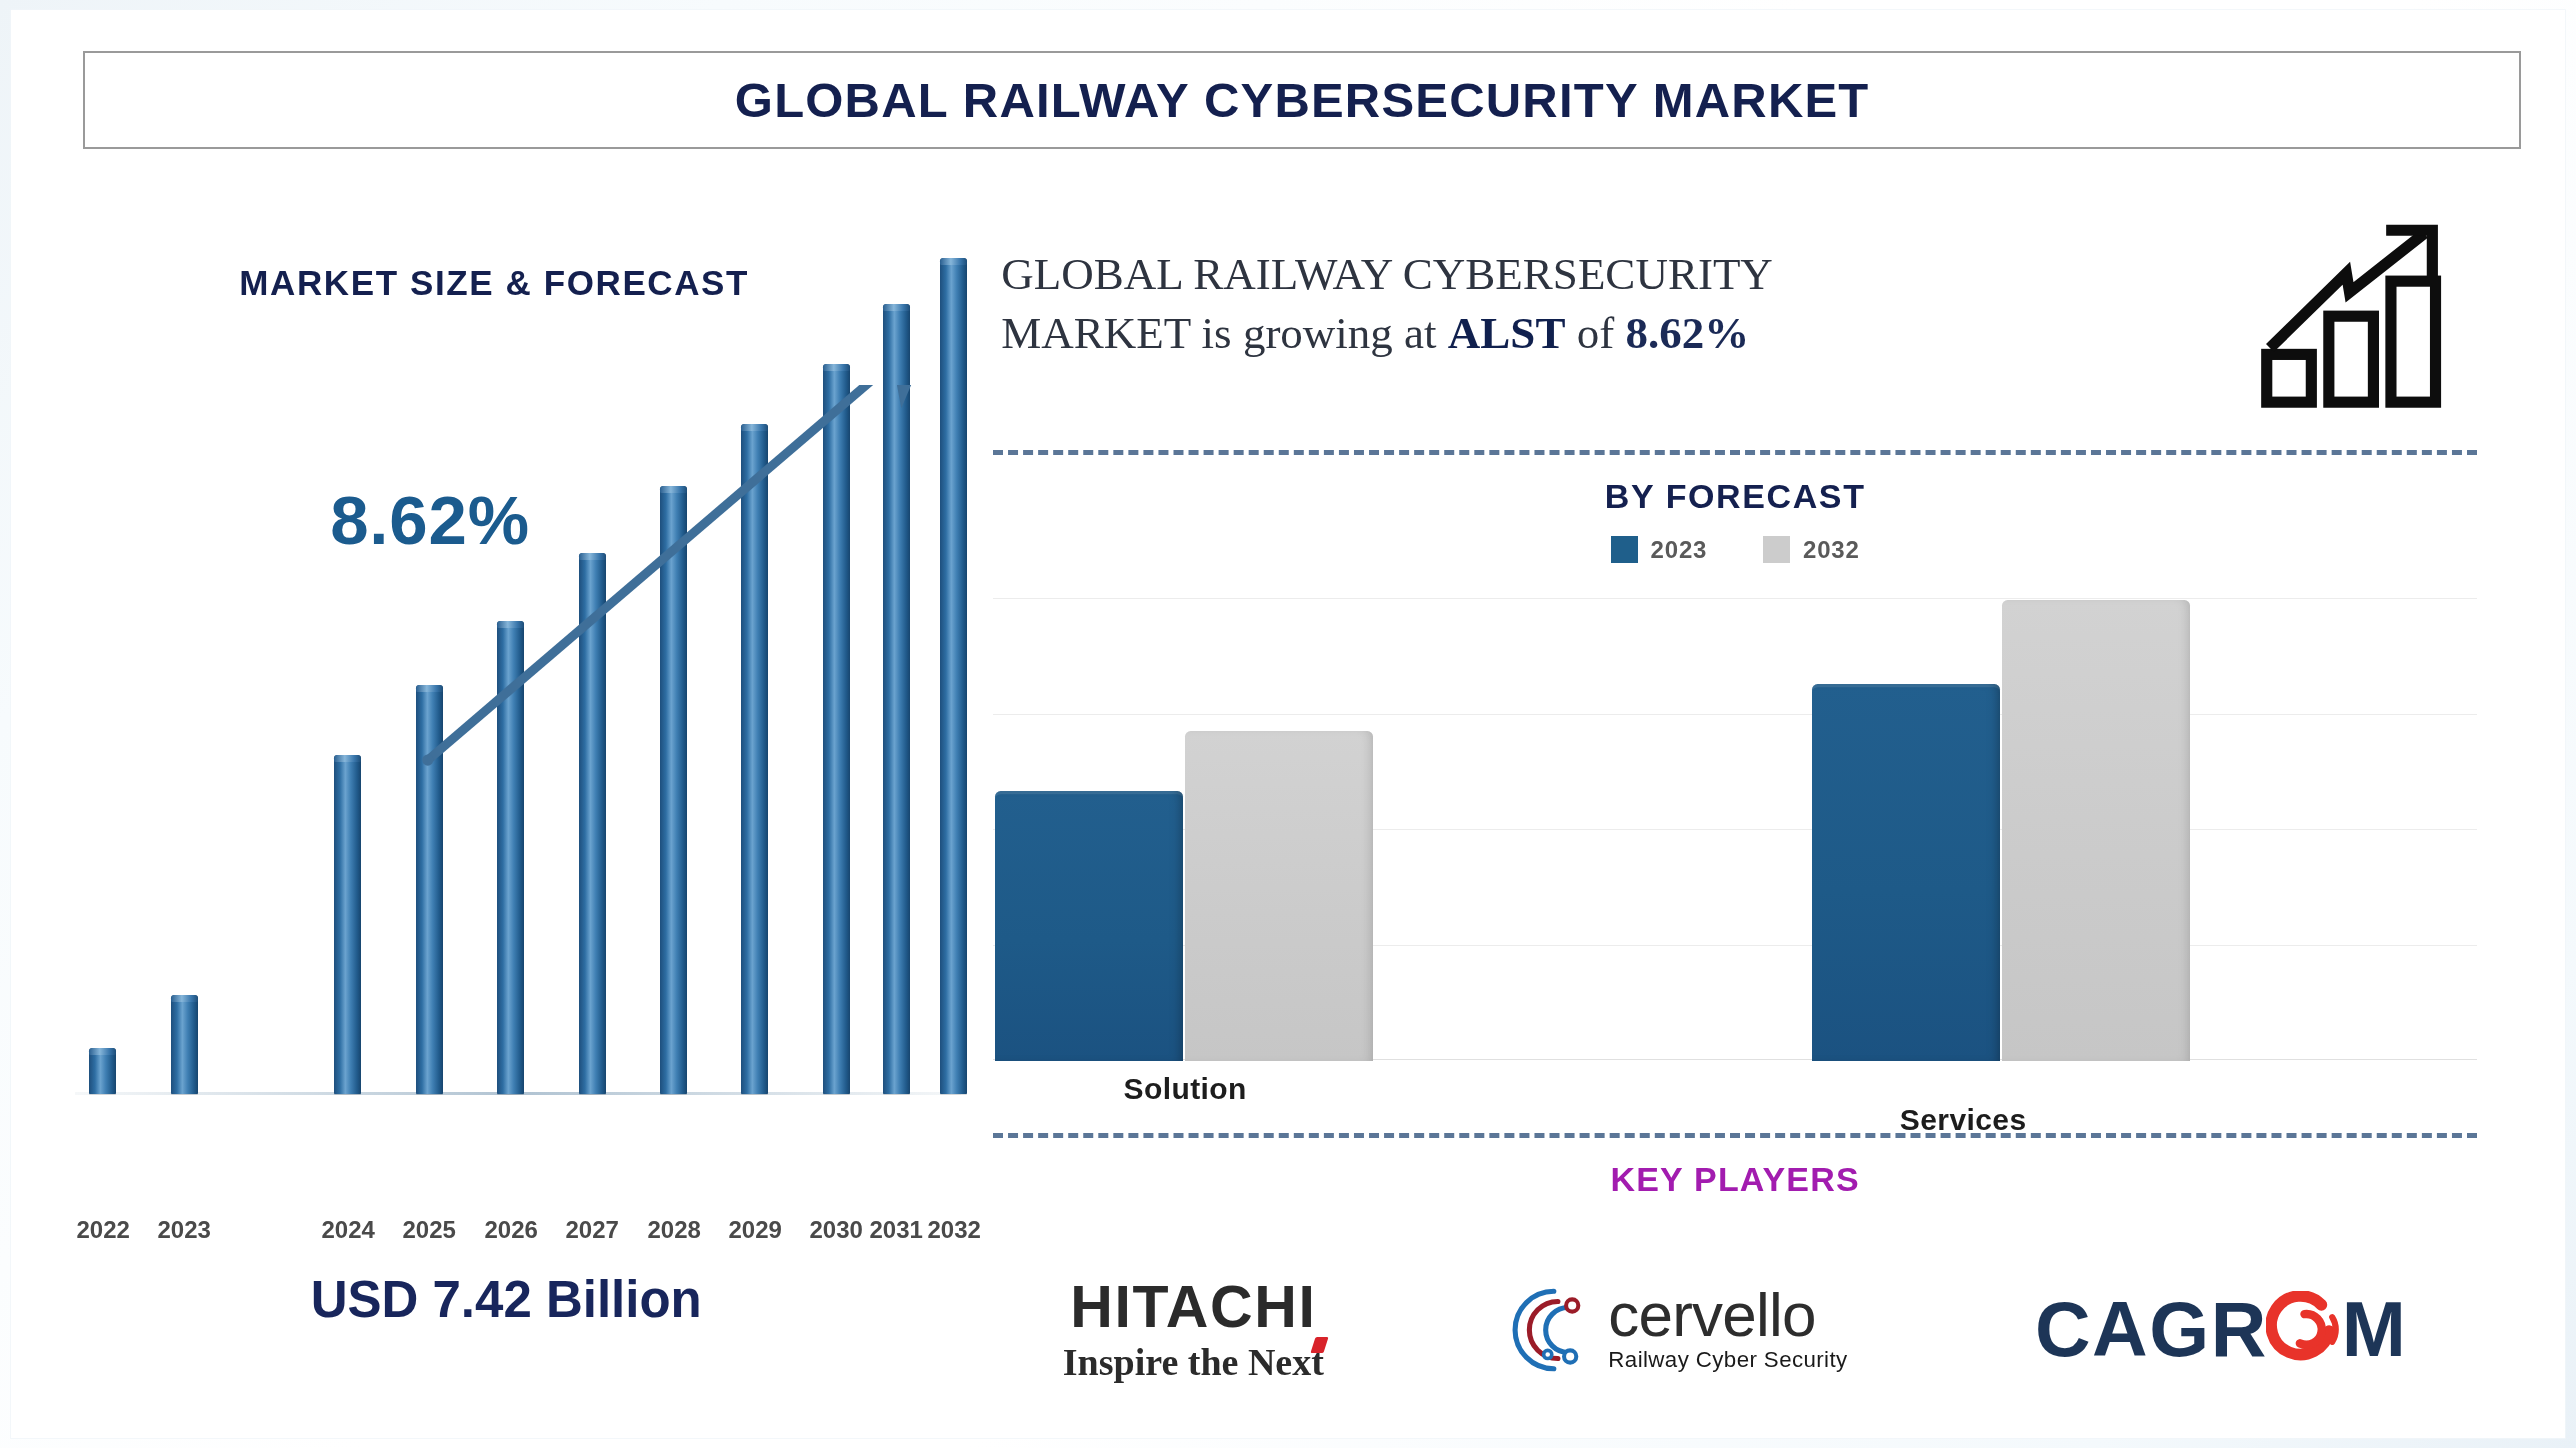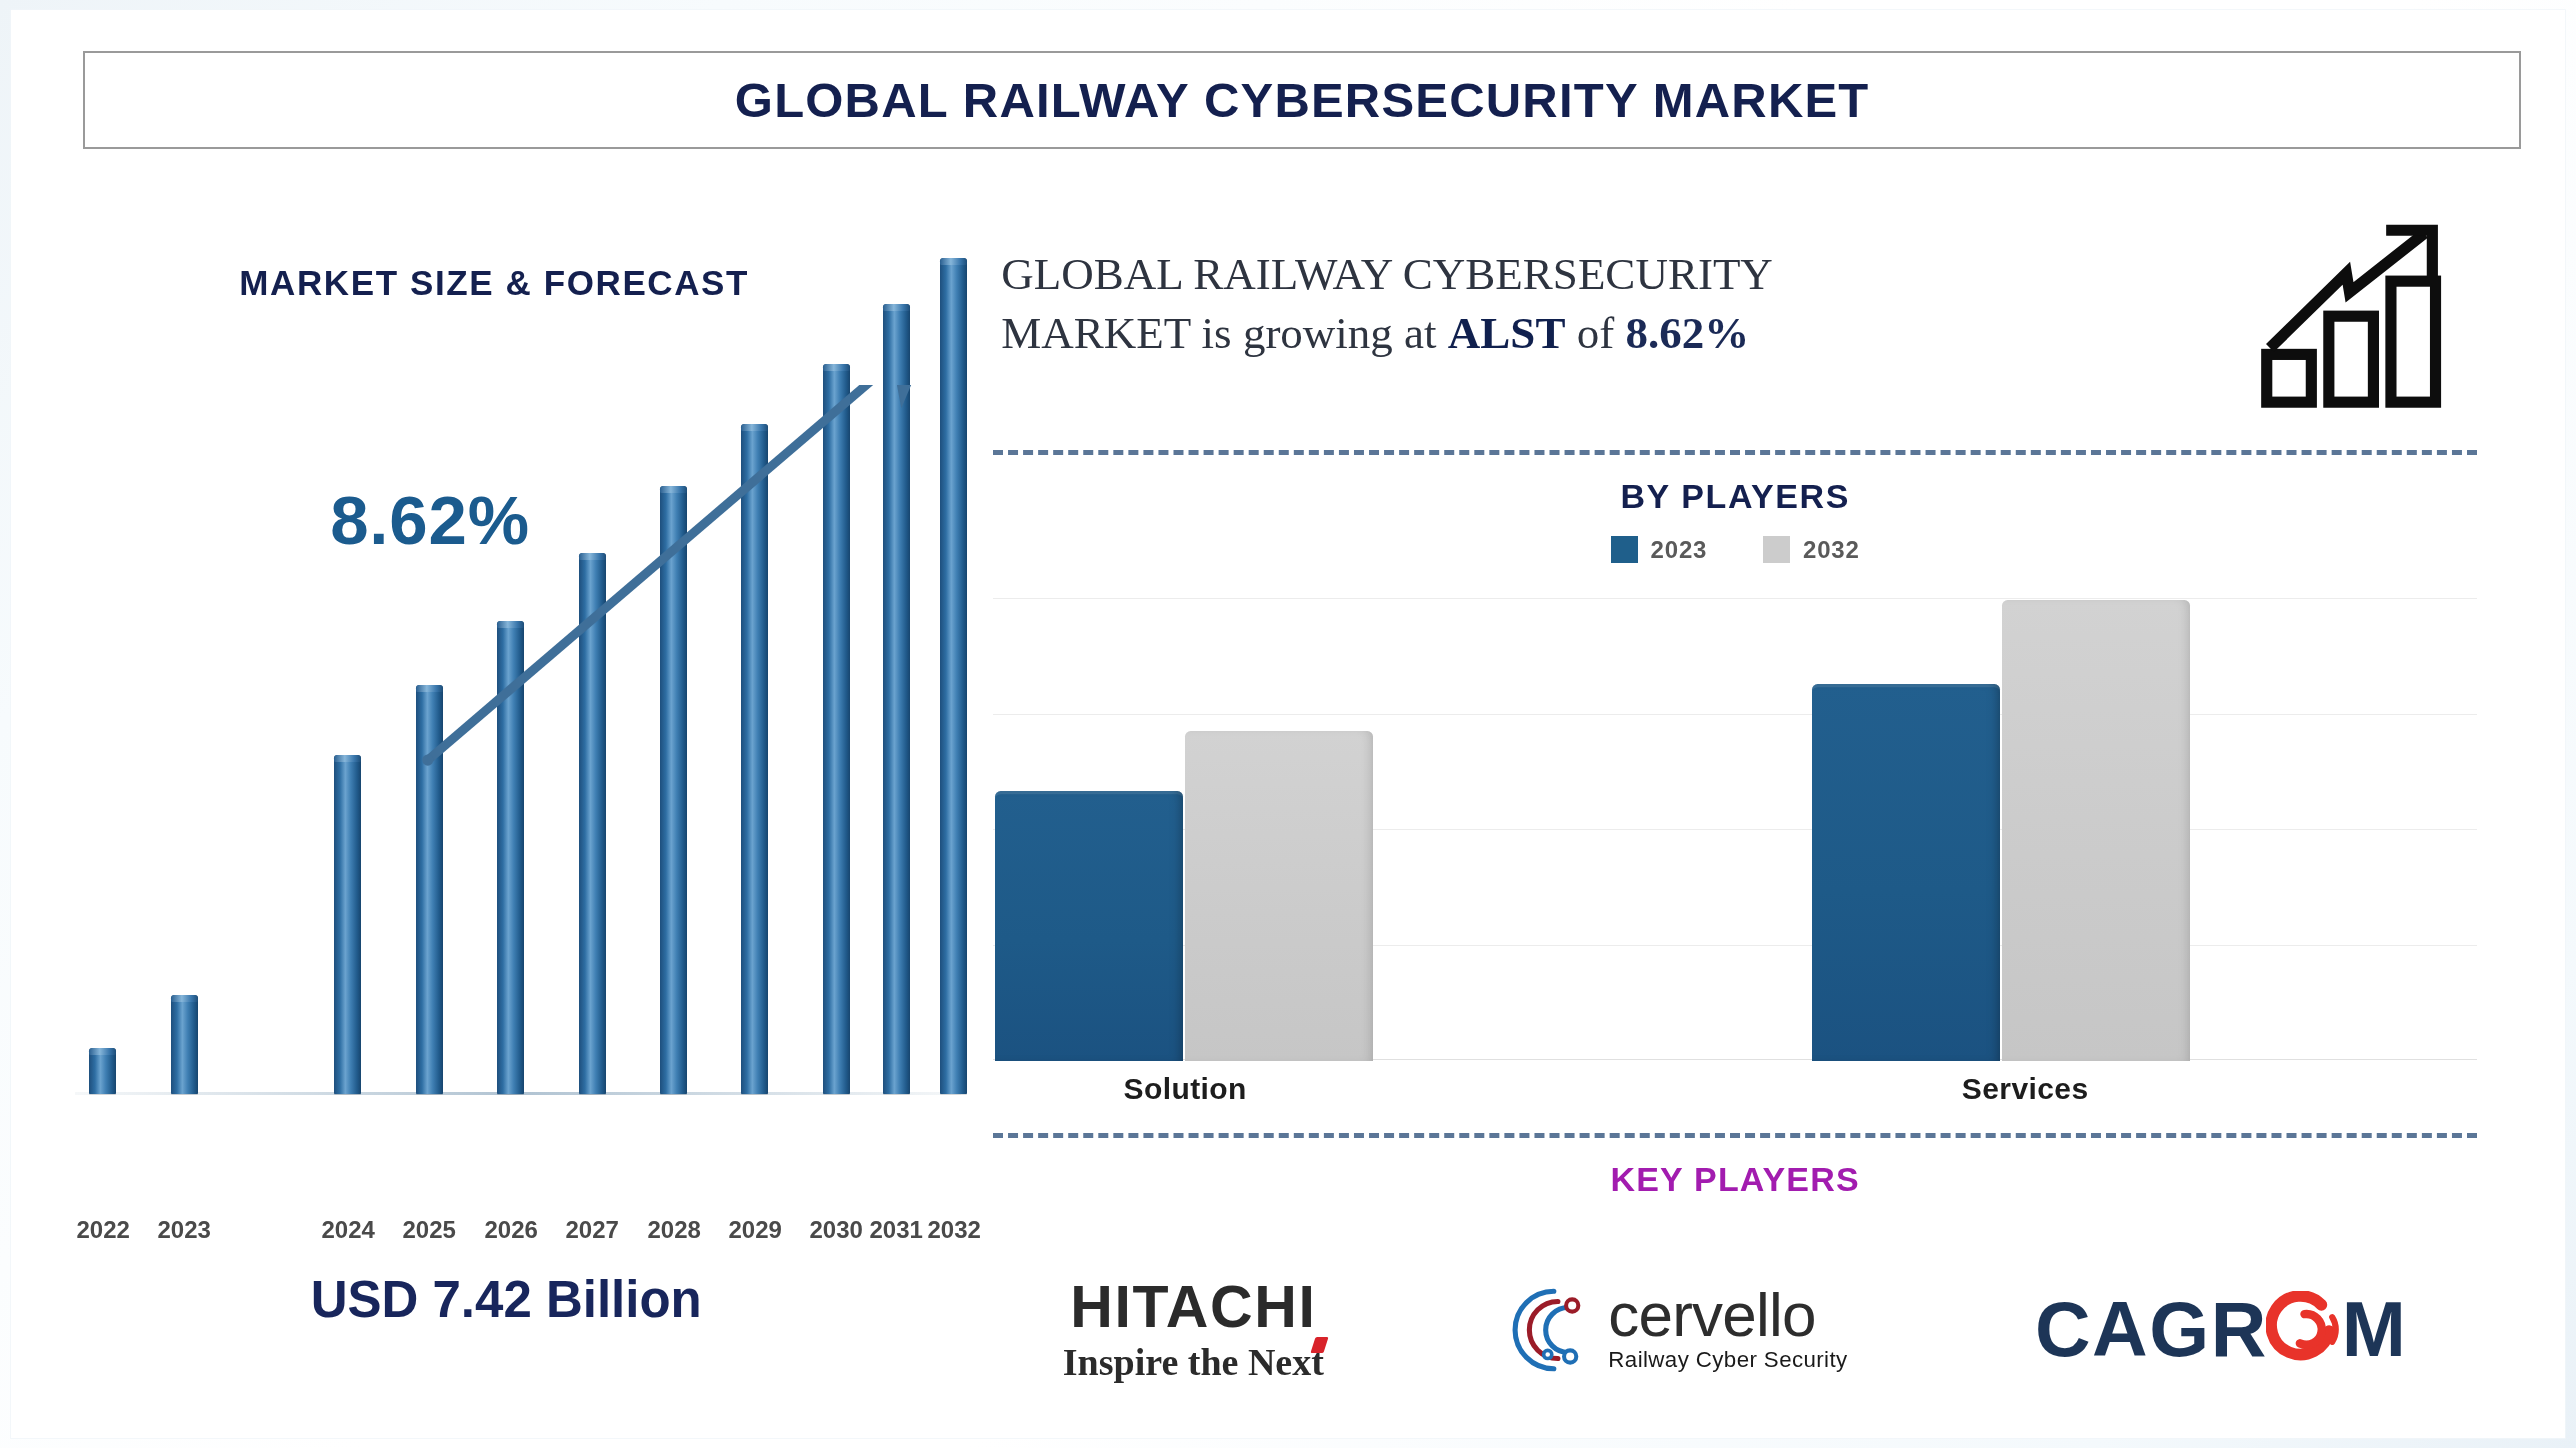--- a/index.html
+++ b/index.html
@@ -237,21 +237,21 @@
         <rect x="8" y="86" width="28" height="30"></rect>
         <rect x="47" y="62" width="28" height="54"></rect>
         <rect x="86" y="40" width="28" height="76"></rect>
       </g>
       <path d="M10,82 L58,35 L60,47 L107,10" fill="none" stroke="#0d0d0d" stroke-width="7" stroke-linecap="butt"></path>
       <path d="M83,8 L112,8 L112,38" fill="none" stroke="#0d0d0d" stroke-width="7"></path>
     </svg>
 
     <div class="divider div-1"></div>
 
-    <div class="by-offering">BY PLAYERS</div>
+    <div class="by-offering">BY FORECAST</div>
 
     <div class="legend">
       <div class="leg-item">
         <span class="leg-swatch" style="background:#1f5f8b;"></span>
         <span class="leg-text">2023</span>
       </div>
       <div class="leg-item">
         <span class="leg-swatch" style="background:#cccccc;"></span>
         <span class="leg-text">2032</span>
       </div>
@@ -265,21 +265,21 @@
       <div class="grid-line" style="top:461px;background:#e0e0e0;"></div>
 
       <div class="obar obar-blue" style="left:1.6px;width:188px;height:270px;"></div>
       <div class="obar obar-gray" style="left:192px;width:188px;height:330px;"></div>
 
       <div class="obar obar-blue" style="left:819px;width:188px;height:377px;"></div>
       <div class="obar obar-gray" style="left:1009px;width:188px;height:461px;"></div>
     </div>
 
     <div class="cat-label" style="left:104px;width:176px;">Solution</div>
-    <div class="cat-label" style="left:944px;width:176px;">Services</div>
+    <div class="cat-label" style="left:882px;width:176px;margin-top:31px;">Services</div>
 
     <div class="divider div-2"></div>
 
     <div class="key-players">KEY PLAYERS</div>
 
     <div class="logos">
 
       <div class="logo-cell">
         <div class="hitachi-word">HITACHI</div>
         <div class="hitachi-tag">

